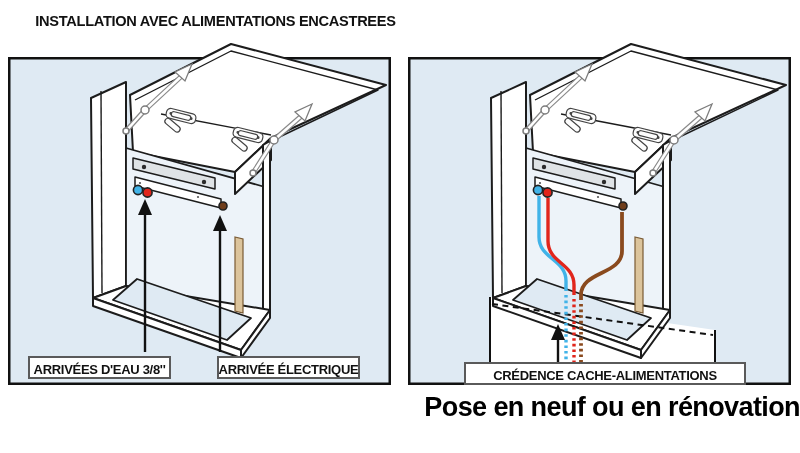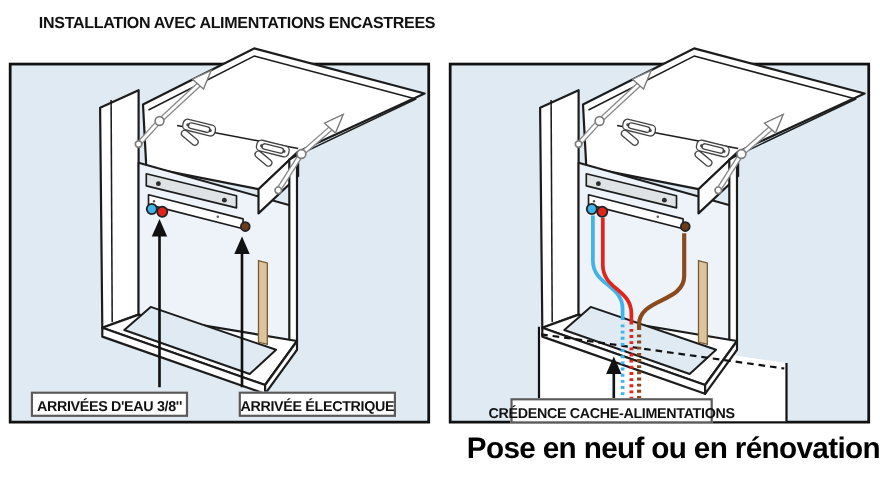--- a/index.html
+++ b/index.html
@@ -157,19 +157,19 @@
         <path class="pipe" stroke-width="3.4" stroke-dasharray="2.6 3" d="M166 242 L166 305" stroke="#e1251b"></path>
         <path class="pipe" stroke-width="3.8" stroke-dasharray="2.6 3" d="M173 247 L173 305" stroke="#8a4a1e"></path>
       </g>
 
       <g>
         <path class="arrow-shaft" d="M150 305 L150 282"></path>
         <polygon class="arrow-head" points="150,267 143,283 157,283"></polygon>
       </g>
     </svg>
 
-    <div class="callout" style="left:56px;top:362px;width:184px;">
+    <div class="callout" style="left:56px;top:362px;width:282px;">
       <span>CRÉDENCE CACHE-ALIMENTATIONS</span>
     </div>
   </div>
 
   <div class="caption">Pose en neuf ou en rénovation</div>
 </div>
 
 </body></html>

